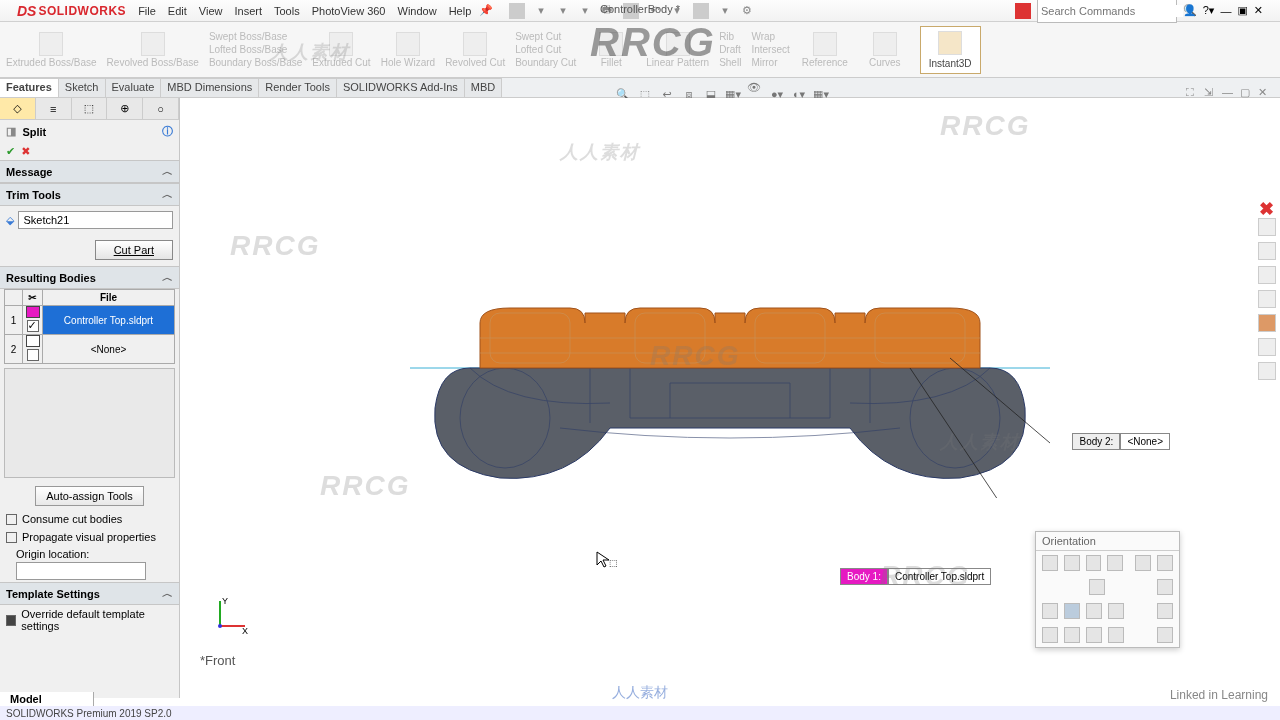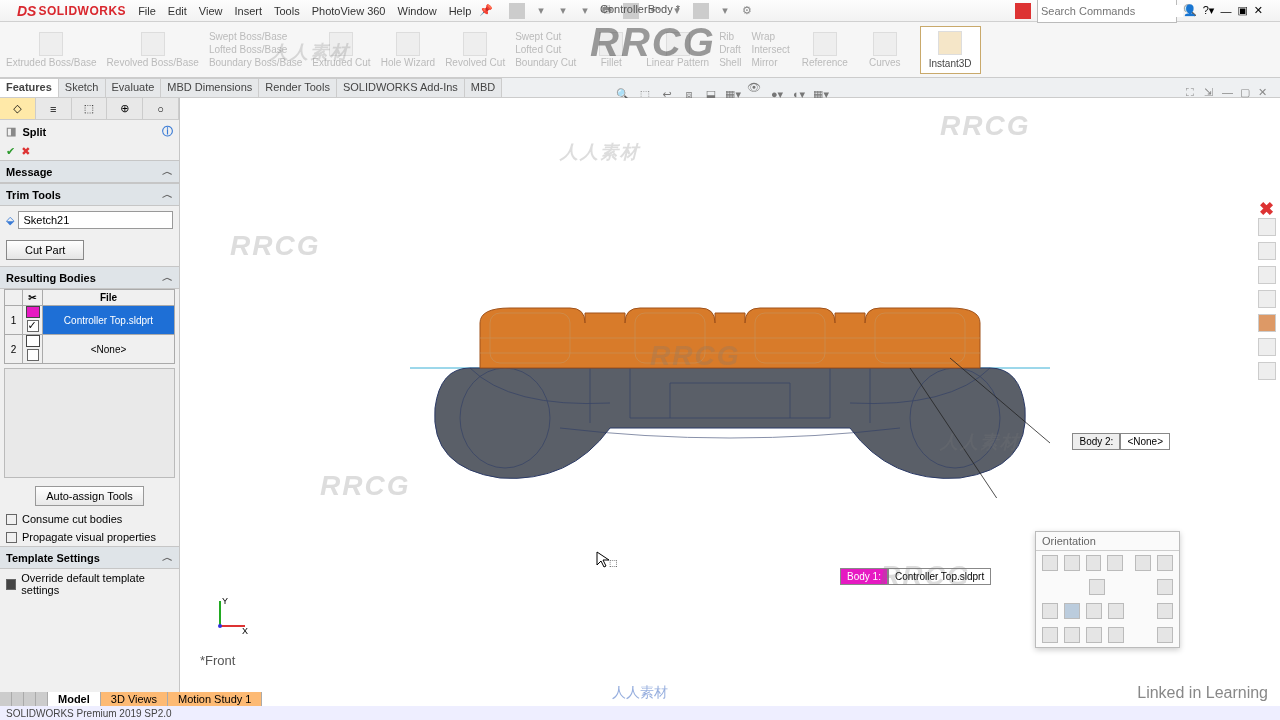--- a/index.html
+++ b/index.html
@@ -55,21 +55,21 @@
 .feat-title .ico { color:#888;}
 .feat-title .help { margin-left:auto; color:#3a7bd5;}
 .okcancel { display:flex; gap:6px; padding:2px 6px;}
 .okcancel .ok { color:#2e9b2e;}
 .okcancel .cancel { color:#d33;}
 .section-head { background:#dfe4e8; border-top:1px solid #c6c6c6; border-bottom:1px solid #c6c6c6; padding:3px 6px; display:flex; align-items:center; font-weight:bold;gap:20px;}
 .section-head .caret { margin-left:auto; color:#666;}
 .msgbox { background:#fff9c9; border:1px solid #e6d87a; padding:5px 6px; margin:0; font-size:10px; line-height:1.3;}
 .trim-row { display:flex; align-items:center; gap:4px; padding:5px 6px;}
 .trim-row input { flex:1; border:1px solid #999; padding:2px 4px; font-size:11px;}
-.cutbtn-row { display:flex; justify-content:flex-start; padding:6px;}
+.cutbtn-row { display:flex; justify-content:flex-end; padding:6px;text-decoration:underline;}
 .cutbtn-row button { padding:3px 18px; border:1px solid #888; background:linear-gradient(#fff,#e5e5e5); font-size:11px; cursor:pointer;}
 .bodies-table { margin:0 4px;}
 .bodies-table th, .bodies-table td { border:1px solid #aaa; font-size:10px; text-align:center;}
 .bodies-table th.file { padding:2px 0;}
 .row-sel { background:#1e6fd6; color:#fff;}
 .swatch { width:14px; height:12px; display:inline-block; border:1px solid #444;}
 .swatch.magenta { background:#e619c2;}
 .swatch.white { background:#fff;}
 .chk { width:12px; height:12px; display:inline-block; border:1px solid #666; background:#fff; position:relative;}
 .chk.on::after { content:"✓"; position:absolute; top:-2px; left:0; font-size:11px;}
@@ -102,29 +102,29 @@
 
 
 .orient { position:absolute; right:100px; bottom:50px; width:145px; background:#fafafa; border:1px solid #bbb; box-shadow:0 2px 6px rgba(0,0,0,0.2);}
 .orient-head { padding:3px 6px; border-bottom:1px solid #ccc; color:#666;}
 .orient-row { display:flex; gap:6px; padding:4px 6px; align-items:center;}
 .orient-row span { width:16px; height:16px; background:#e5e5e5; border:1px solid #bbb;}
 .orient-row .spacer { flex:1; background:none; border:none;}
 .orient-row.grid span { width:16px; height:16px;}
 
 
-.bottomtabs { position:absolute; bottom:10px; left:0; height:18px; display:flex; background:#ddd; font-size:11px;}
+.bottomtabs { position:absolute; bottom:10px; left:0; height:18px; display:flex; background:#ddd; font-size:11px;flex-direction:column;}
 .bottomtabs .mini { width:12px; background:#ccc; border-right:1px solid #aaa;}
 .bottomtabs .btab { padding:1px 10px; border-right:1px solid #aaa; background:#fdba74;}
 .bottomtabs .btab.active { background:#fff; font-weight:bold;}
 .status { position:absolute; bottom:0; left:0; right:0; height:14px; background:#eef; padding:0 6px; color:#444; font-size:10px; display:flex; align-items:center;}
 
 
 .wm { position:absolute; color:rgba(120,120,120,0.25); font-size:28px; font-weight:bold; font-style:italic; pointer-events:none; letter-spacing:2px;}
-.wm-logo { position:absolute; bottom:18px; right:12px; color:#888; font-size:16px;}
+.wm-logo { position:absolute; bottom:18px; right:12px; color:#888; font-size:12px;}
 .wm-center { position:absolute; bottom:18px; left:50%; transform:translateX(-50%); color:rgba(80,120,200,0.6); font-size:14px;}
 
 
 .controller-svg { width:640px; height:200px;}
 </style>
 </head>
 <body>
 
 <div class="titlebar">
   <div class="logo">
@@ -333,20 +333,24 @@
       <button>Auto-assign Tools</button>
     </div>
   <div class="opt">
       <span class="box"></span>
       <span>Consume cut bodies</span>
     </div>
   <div class="opt">
       <span class="box"></span>
       <span>Propagate visual properties</span>
     </div>
+  <div class="origin-row">
+    <div>Origin location:</div>
+    <input class="origin-input" style="">
+  </div>
   <div class="section-head">
       <span>Template Settings</span>
       <span class="caret">︿</span>
     </div>
   <div class="opt">
       <span class="box on"></span>
       <span>Override default template settings</span>
     </div>
 </div>
 

